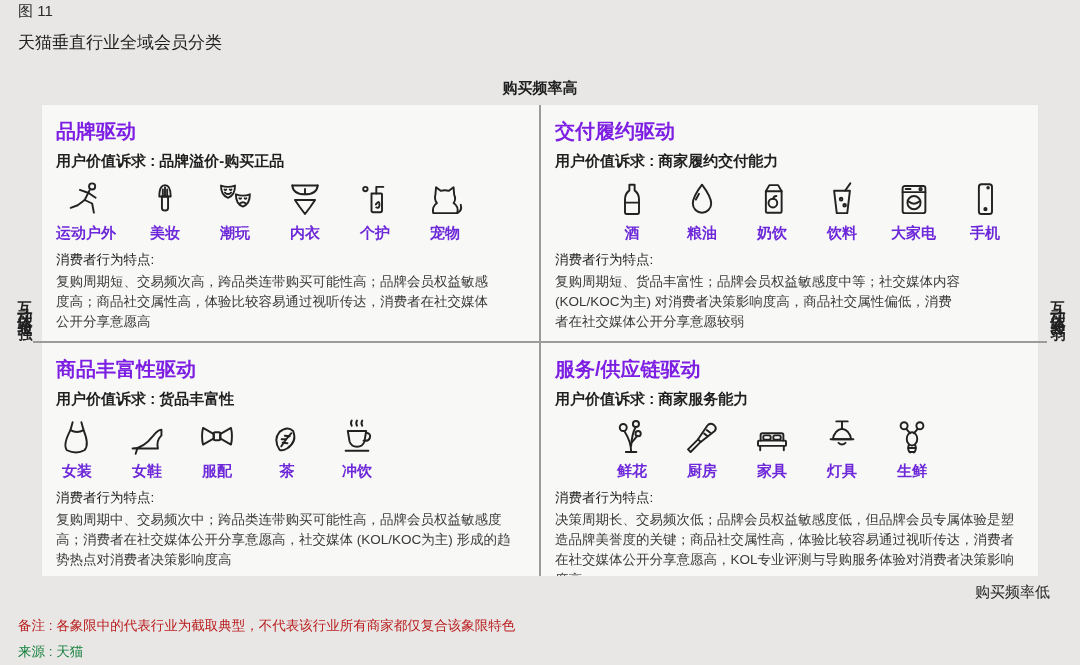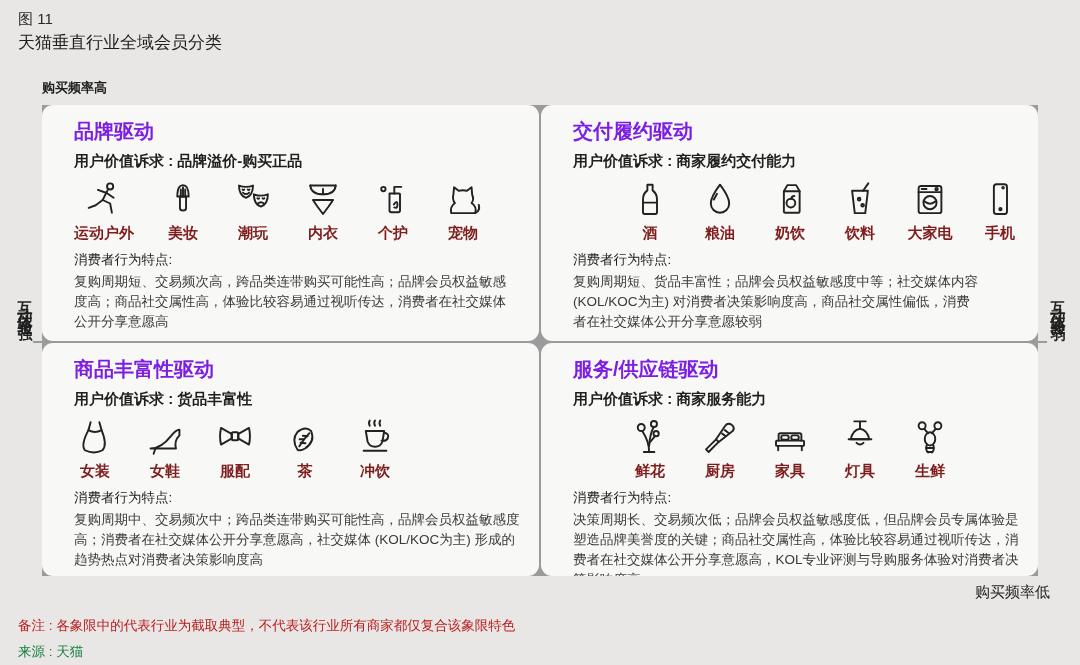--- a/index.html
+++ b/index.html
@@ -4,54 +4,54 @@
 <style>
   * { box-sizing: border-box; }
   html,body { margin:0; padding:0; }
   body {
     width:1080px; height:665px; position:relative;
     background:#e8e7e6;
     font-family:"Liberation Sans","DejaVu Sans",sans-serif;
     color:#1f1f1f;
     overflow:hidden;
   }
-  .fig-tag   { position:absolute; left:18px; top:10px;  font-size:15px; color:#2a2a2a; }
+  .fig-tag   { position:absolute; left:18px; top:2px;  font-size:15px; color:#2a2a2a; }
   .fig-title { position:absolute; left:18px; top:31px; font-size:17px; font-weight:normal; }
 
-  .axis-top    { position:absolute; left:42px; top:79px;  width:996px; font-size:13px; font-weight:bold; }
+  .axis-top    { position:absolute; left:42px; top:79px;  width:996px; text-align:center; font-size:15px; font-weight:bold; }
   .axis-bottom { position:absolute; left:54px; top:583px; width:996px; text-align:right; font-size:15px; font-weight:normal; }
 
   .v-label {
     position:absolute; writing-mode:vertical-rl; text-orientation:upright;
     font-size:15px; font-weight:bold; letter-spacing:6px; top:290px;
   }
   .v-label.left  { left:15px; }
   .v-label.right { right:13px; }
 
   .grid {
     position:absolute; left:42px; top:105px; width:996px; height:471px;
     background:#9b9b9b;
     display:grid; grid-template-columns:1fr 1fr; grid-template-rows:236px 233px; gap:2px;
   }
   .tick { position:absolute; width:9px; height:2px; background:#9b9b9b; top:236px; }
   .tick.left  { left:-9px; }
   .tick.right { right:-9px; }
 
-  .quad { background:#f8f8f7; padding:11px 18px 0 32px; overflow:hidden;border-radius:11px; }
+  .quad { background:#f8f8f7; padding:11px 18px 0 14px; overflow:hidden; }
   .q-head  { color:#7d1ee3; font-size:20px; font-weight:bold; margin:2px 0 7px; }
   .q-value { font-size:15px; font-weight:bold; margin:0 0 6px; }
 
   .cat-row { display:flex; gap:28px; align-items:flex-end; margin:8px 0 8px; }
   .cat-row.indent { margin-left:56px; }
   .cat-item { display:flex; flex-direction:column; align-items:center; gap:3px; min-width:42px; }
   .cat-icon svg {
     width:42px; height:42px; display:block;
     stroke:#222; fill:none; stroke-width:2.2; stroke-linecap:round; stroke-linejoin:round;
   }
-  .cat-label { color:#7f1d1d; font-size:15px; font-weight:bold; white-space:nowrap; }
+  .cat-label { color:#6d28d9; font-size:15px; font-weight:bold; white-space:nowrap; }
 
   .bh-title { font-size:13.5px; font-weight:normal; margin:4px 0 3px; }
   .bh-text  { font-size:13.5px; line-height:1.48; color:#3a3a3a; margin:0; }
   .quad.q0 .bh-text { max-width:432px; }
   .quad.q1 .bh-text { max-width:408px; }
   .quad.q2 .bh-text { max-width:462px; }
   .quad.q3 .bh-text { max-width:470px; }
 
   .foot-note   { position:absolute; left:18px; top:617px; font-size:13.5px; color:#b91c1c; }
   .foot-source { position:absolute; left:18px; top:643px; font-size:13.5px; color:#15803d; }

